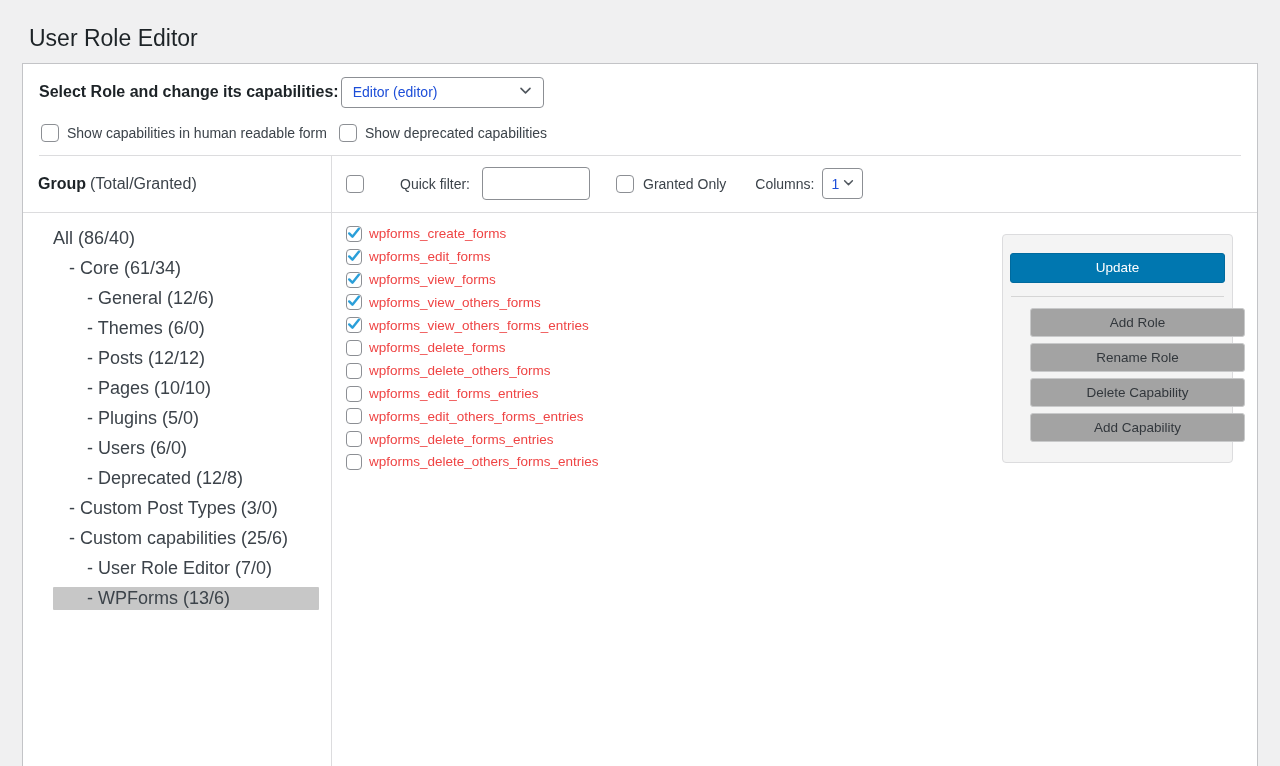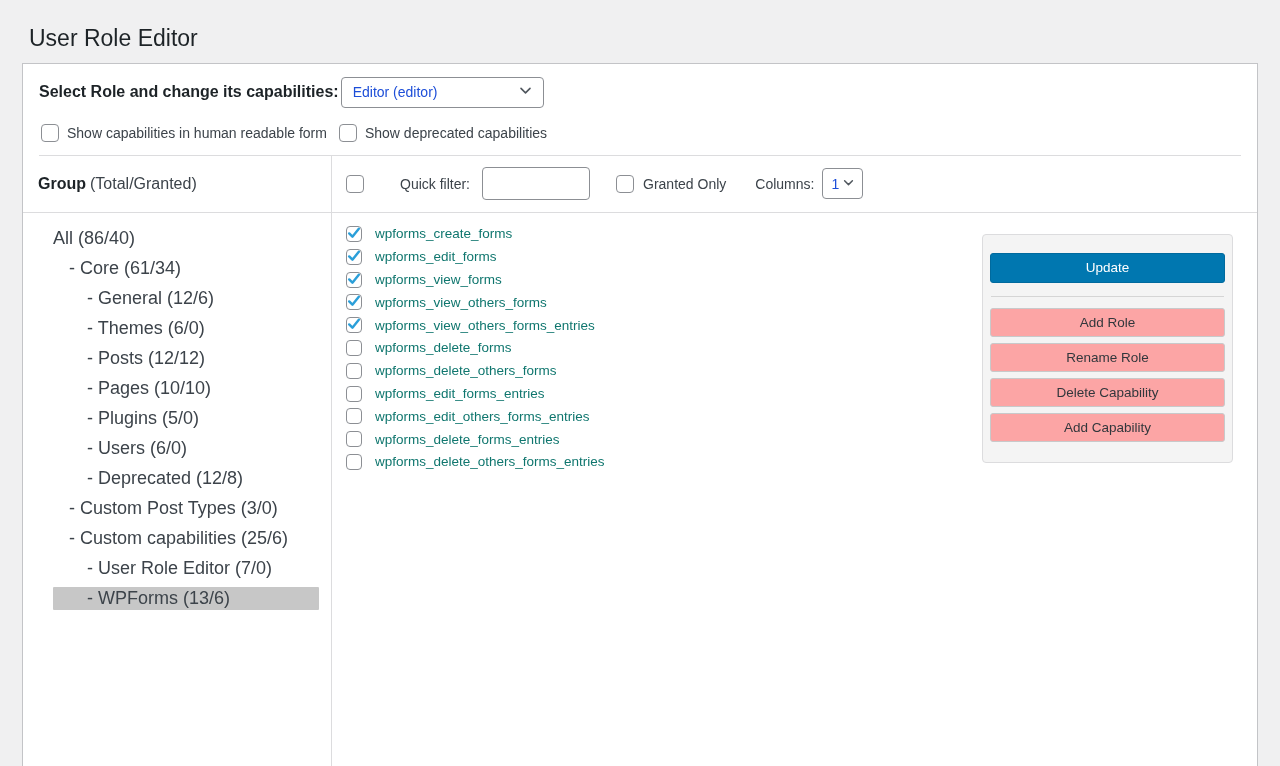--- a/index.html
+++ b/index.html
@@ -119,31 +119,31 @@
   }
   .cb-sm { width: 16px; height: 16px; min-width: 16px; border-radius: 4px; }
   .cb svg { display: block; margin-top: -2px; }
   
   .caps-wrap { flex: 1; position: relative; padding: 10px 0 0 14px; }
   .caps { list-style: none; }
   .cap-item {
     height: 22.8px;
     display: flex;
     align-items: center;
-    gap: 13px;
+    gap: 7px;
     font-size: 13.5px;
-    color: #0f766e;
+    color: #ef4444;
   }
   .cap-item span.lbl { cursor: pointer; }
   
   .actions {
     position: absolute;
     top: 21px;
     right: 24px;
-    width: 251px;
+    width: 231px;
     height: 229px;
     background: #f4f4f4;
     border: 1px solid #dcdcde;
     border-radius: 4px;
     padding: 18px 7px 0 7px;
   }
   .btn {
     display: block;
     width: 100%;
     font-family: "Liberation Sans", sans-serif;
@@ -157,24 +157,25 @@
     border: 1px solid #006a9e;
     color: #fff;
   }
   .actions .hr2 {
     border: 0;
     border-top: 1px solid #d5d5d5;
     margin: 13px 1px 11px 1px;
   }
   .btn-secondary {
     height: 29px;
-    background: #fca5a5;
+    background: #a3a3a3;
     border: 1px solid #c8c9ca;
     color: #32373c;
     margin-bottom: 6px;
+    margin-left: 20px;
   }
 </style>
 </head>
 <body style="background: rgb(240, 240, 241);">
 
 <h1 class="page-title">User Role Editor</h1>
 
 <div class="panel">
 
   <div class="role-row">

